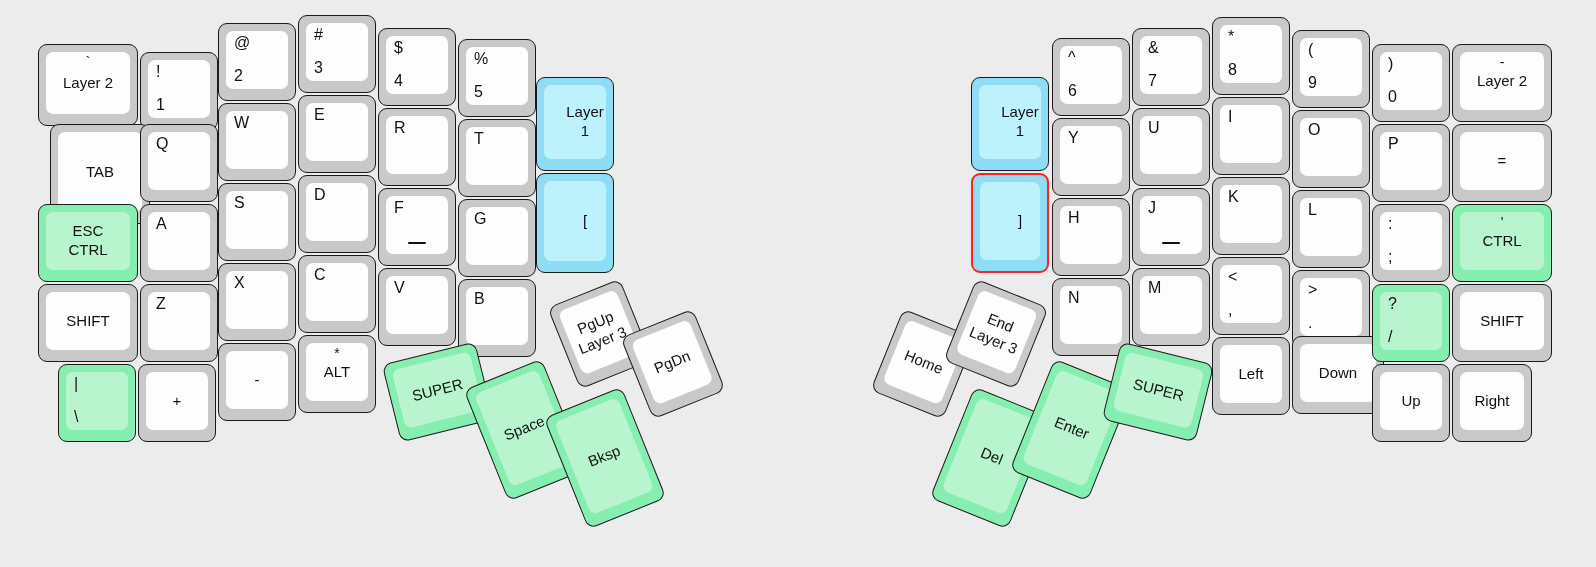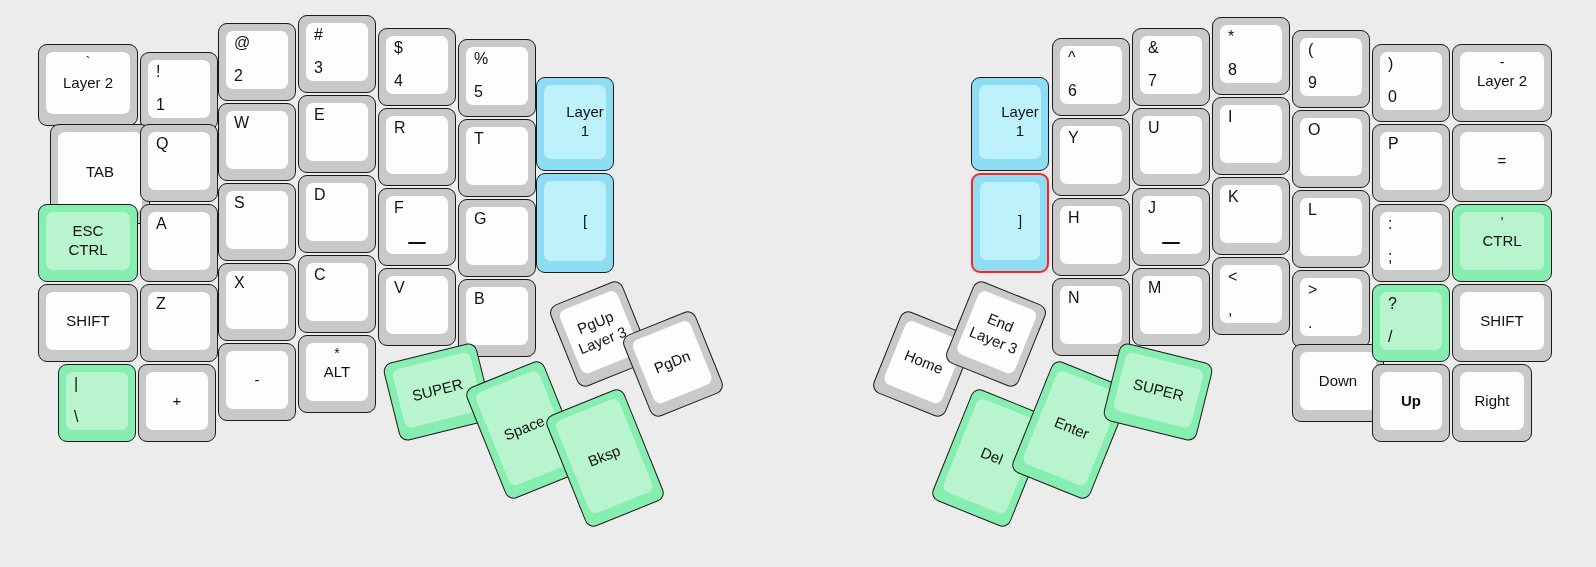--- a/index.html
+++ b/index.html
@@ -342,20 +342,25 @@
       <div class="face">
         <div class="tl">K</div>
       </div>
     </div>
     <div class="key" style="left: 1212px; top: 257px; width: 78px; height: 78px;">
       <div class="face">
         <div class="tl">&lt;</div>
         <div class="bl">,</div>
       </div>
     </div>
+    <div class="key" style="left: 1212px; top: 337px; width: 78px; height: 78px;">
+      <div class="face">
+        <div class="ctr">Left</div>
+      </div>
+    </div>
     <div class="key" style="left: 1292px; top: 30px; width: 78px; height: 78px;">
       <div class="face">
         <div class="tl">(</div>
         <div class="bl">9</div>
       </div>
     </div>
     <div class="key" style="left: 1292px; top: 110px; width: 78px; height: 78px;">
       <div class="face">
         <div class="tl">O</div>
       </div>
@@ -364,21 +369,21 @@
       <div class="face">
         <div class="tl">L</div>
       </div>
     </div>
     <div class="key" style="left: 1292px; top: 270px; width: 78px; height: 78px;">
       <div class="face">
         <div class="tl">&gt;</div>
         <div class="bl">.</div>
       </div>
     </div>
-    <div class="key" style="left: 1292px; top: 344px; width: 92px; height: 78px;">
+    <div class="key" style="left: 1292px; top: 336px; width: 92px; height: 78px;">
       <div class="face">
         <div class="ctr">Down</div>
       </div>
     </div>
     <div class="key" style="left: 1372px; top: 44px; width: 78px; height: 78px;">
       <div class="face">
         <div class="tl">)</div>
         <div class="bl">0</div>
       </div>
     </div>
@@ -392,21 +397,21 @@
         <div class="tl">:</div>
         <div class="bl">;</div>
       </div>
     </div>
     <div class="key green" style="left: 1372px; top: 284px; width: 78px; height: 78px;">
       <div class="face">
         <div class="tl">?</div>
         <div class="bl">/</div>
       </div>
     </div>
-    <div class="key" style="left: 1372px; top: 364px; width: 78px; height: 78px; font-weight: bold;">
+    <div class="key" style="left: 1372px; top: 364px; width: 78px; height: 78px;">
       <div class="face">
         <div class="ctr">Up</div>
       </div>
     </div>
     <div class="key" style="left: 1452px; top: 44px; width: 100px; height: 78px;">
       <div class="face">
         <div class="tc">-</div>
         <div class="ctr">Layer 2</div>
       </div>
     </div>

